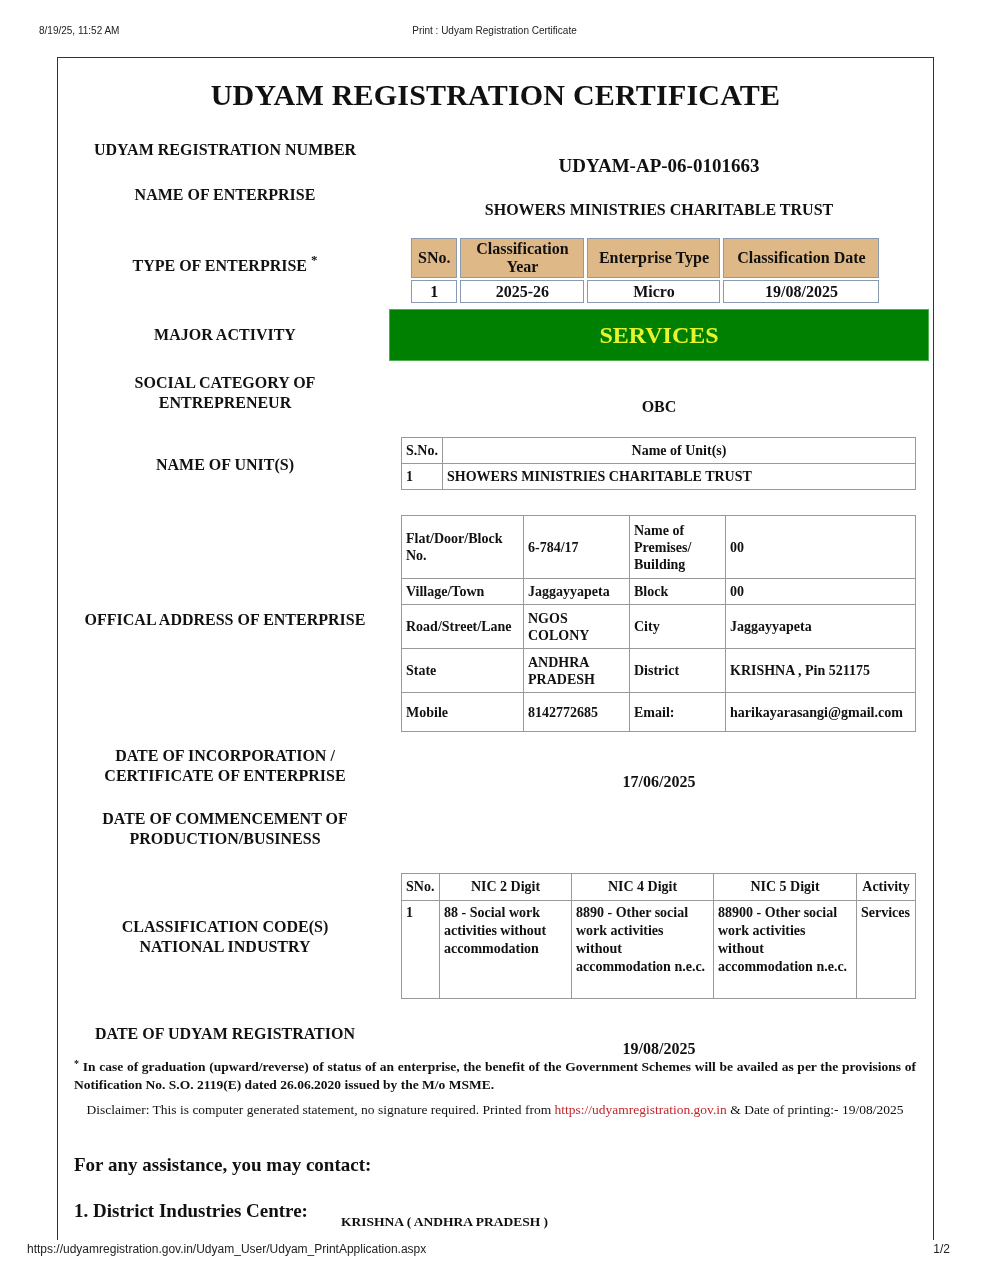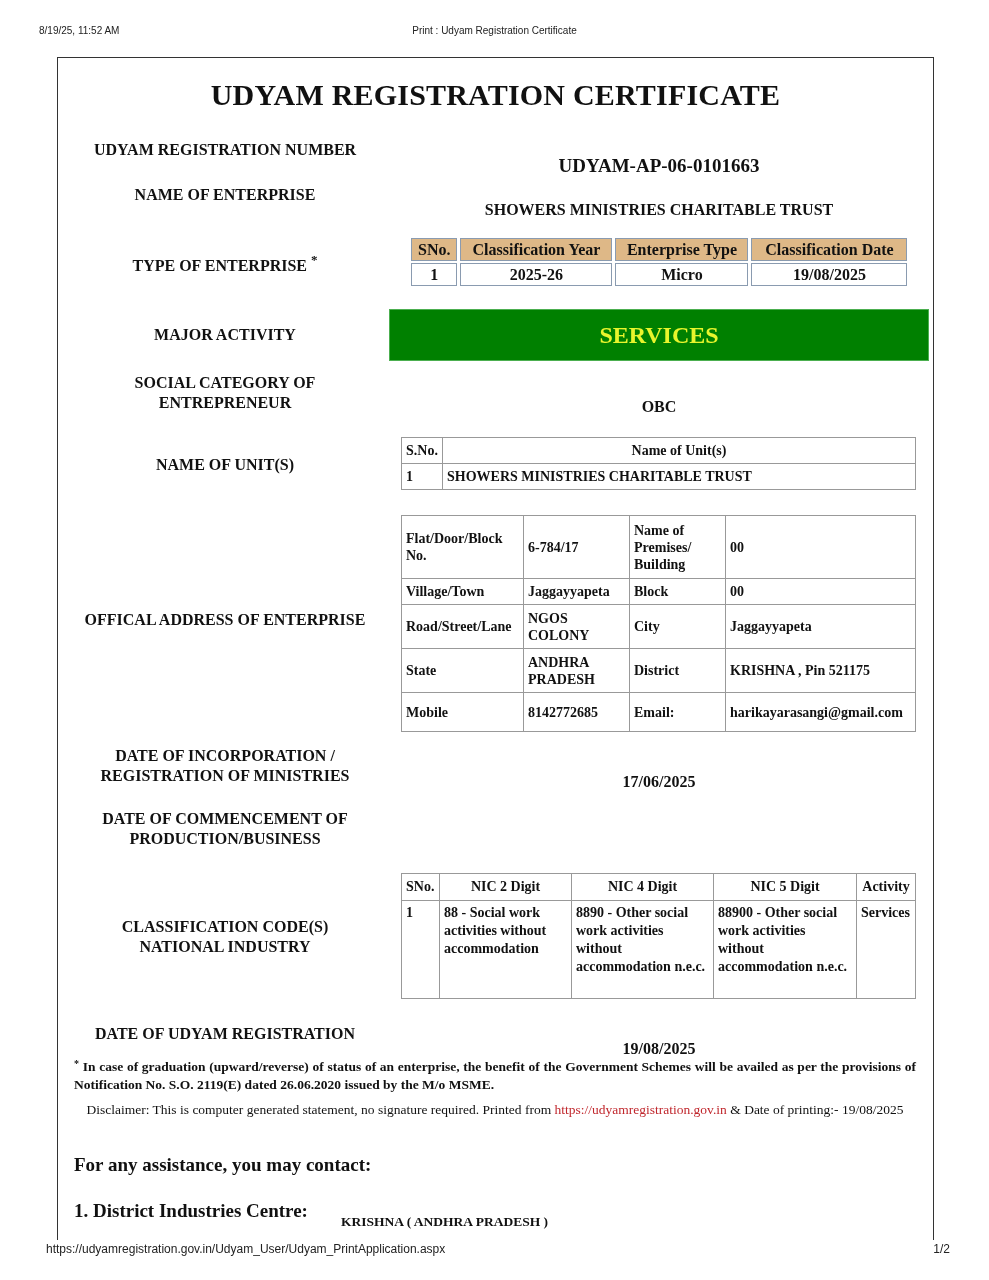--- a/index.html
+++ b/index.html
@@ -6,21 +6,21 @@
   html, body { width: 989px; height: 1280px; background: #fff; overflow: hidden; }
   body { position: relative; font-family: "Liberation Serif", serif; color: #111; }
 
   .print-header { position: absolute; top: 25px; left: 0; width: 989px; height: 16px;
     font-family: "Liberation Sans", sans-serif; font-size: 10px; color: #222; }
   .print-header .date { position: absolute; left: 39px; top: 0; }
   .print-header .title { position: absolute; left: 0; width: 989px; text-align: center; top: 0; }
 
   .print-footer { position: absolute; top: 1242px; left: 0; width: 989px;
     font-family: "Liberation Sans", sans-serif; font-size: 12px; color: #222; }
-  .print-footer .url { position: absolute; left: 46px; top: 0; }
+  .print-footer .url { position: absolute; left: 27px; top: 0; }
   .print-footer .page { position: absolute; right: 39px; top: 0; }
 
   .frame { position: absolute; left: 57px; top: 57px; width: 877px; height: 1183px;
     border-left: 1.5px solid #333; border-right: 1.5px solid #333; border-top: 1.5px solid #333; }
 
   .cert-title { position: absolute; top: 78px; left: 57px; width: 877px; text-align: center;
     font-size: 30px; font-weight: bold; letter-spacing: 0.2px; }
 
   .lbl { position: absolute; left: 62px; width: 326px; text-align: center;
     font-size: 16px; font-weight: bold; line-height: 20px; }
@@ -82,21 +82,21 @@
 <div class="lbl" style="top:185px;">NAME OF ENTERPRISE</div>
 <div class="val" style="top:185px; font-size:16px;">SHOWERS MINISTRIES CHARITABLE TRUST</div>
 
 <div class="lbl" style="top:256px;">
   <span>TYPE OF ENTERPRISE</span><span class="sup">*</span>
 </div>
 <table class="type-table">
   <thead>
     <tr>
       <th style="width:42px;">SNo.</th>
-      <th style="width:152px;">Classification Year</th>
+      <th style="width:124px;">Classification Year</th>
       <th style="width:133px;">Enterprise Type</th>
       <th style="width:156px;">Classification Date</th>
     </tr>
   </thead>
   <tbody>
     <tr>
       <td>1</td>
       <td>2025-26</td>
       <td>Micro</td>
       <td>19/08/2025</td>
@@ -158,21 +158,21 @@
     <td>Mobile</td>
     <td>8142772685</td>
     <td>Email:</td>
     <td>harikayarasangi@gmail.com</td>
   </tr>
 </tbody>
   </table>
 
 <div class="lbl" style="top:746px;">
   <div>DATE OF INCORPORATION /</div>
-  <div>REGISTRATION OF MINISTRIES</div>
+  <div>CERTIFICATE OF ENTERPRISE</div>
 </div>
 <div class="val" style="top:757px; font-size:16px;">17/06/2025</div>
 
 <div class="lbl" style="top:809px;">
   <div>DATE OF COMMENCEMENT OF</div>
   <div>PRODUCTION/BUSINESS</div>
 </div>
 <div class="val" style="top:818px; font-size:16px;"></div>
 
 <div class="lbl" style="top:917px;">

